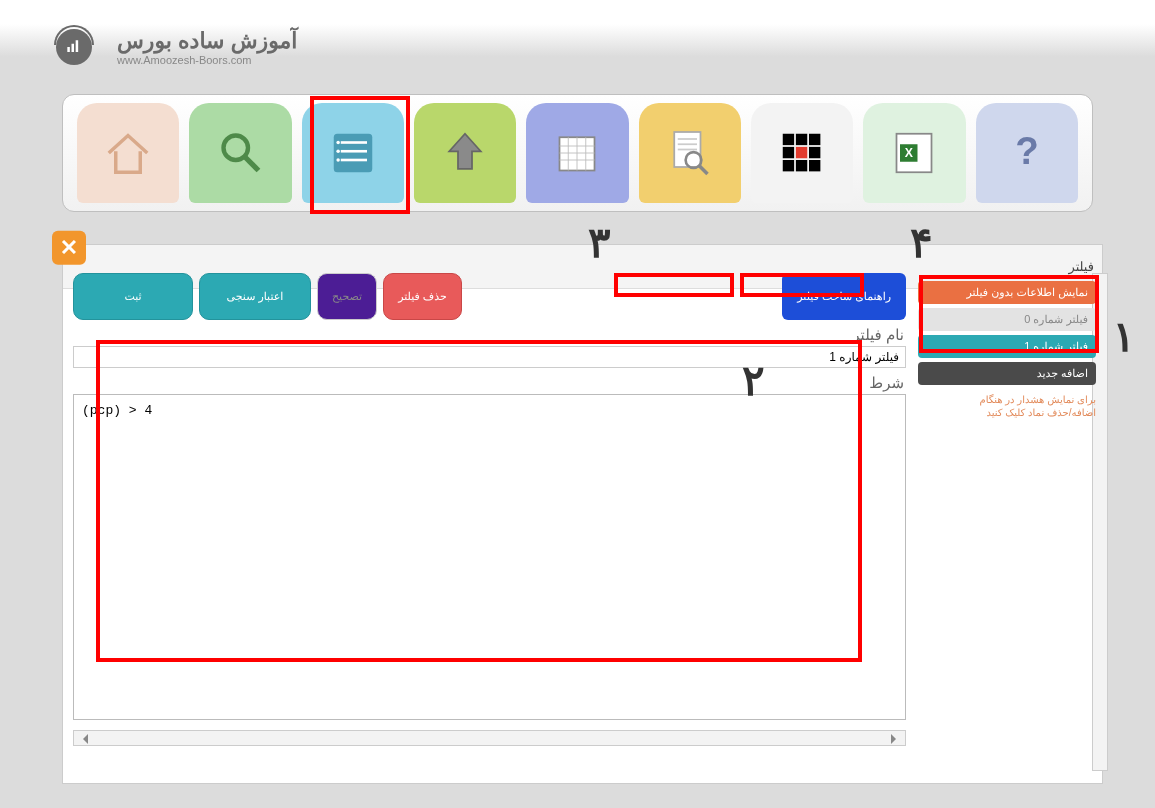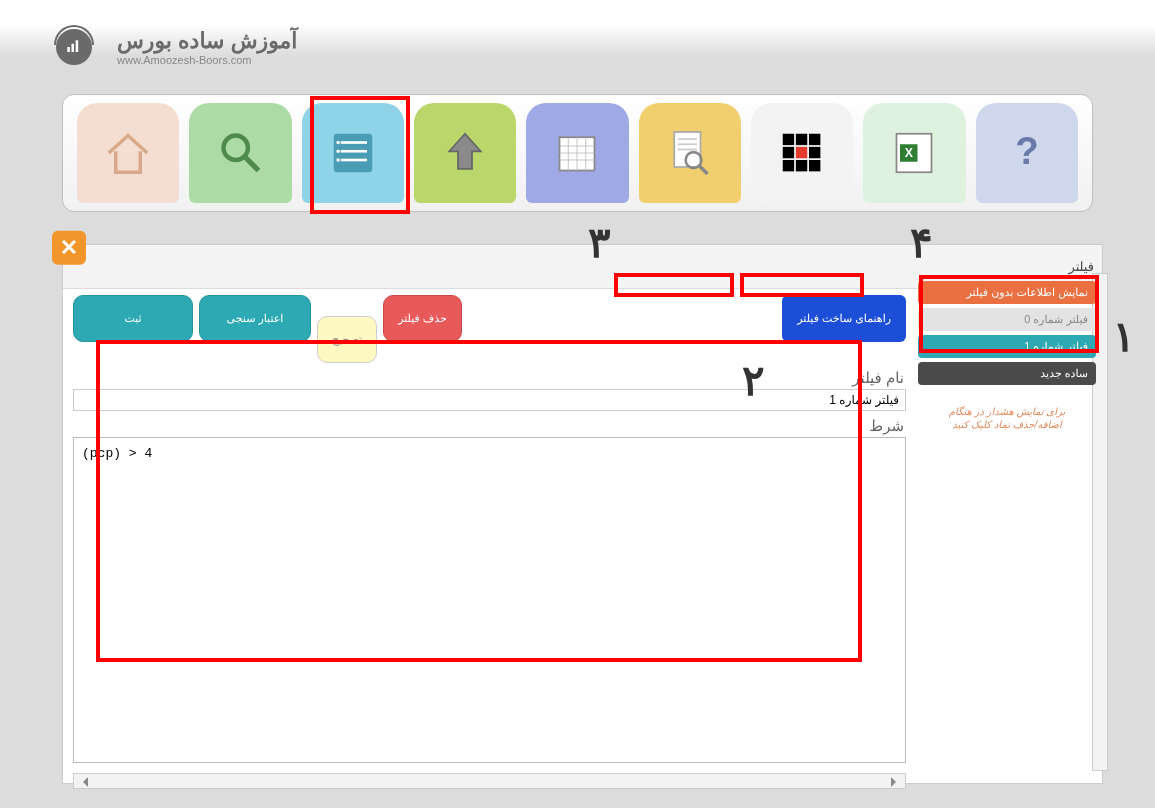--- a/index.html
+++ b/index.html
@@ -123,43 +123,43 @@
   text-align: right;
   margin-bottom: 4px;
   cursor: pointer;
   white-space: nowrap;
 }
 .pill-orange { background: #ea7042; color: #fff; }
 .pill-gray   { background: #e3e3e3; color: #888; }
 .pill-teal   { background: #2ca9b3; color: #fff; }
 .pill-dark   { background: #4a4a4a; color: #fff; }
 .hint {
-  font-size: 10px; color: #e28a5a; text-align: center;
-  line-height: 1.3; margin-top: 20px; font-style: italic;
+  font-size: 10px; color: #e28a5a; text-align: right;
+  line-height: 1.3; margin-top: 8px;
 }
 .main-area {
   position: absolute;
   top: 28px; right: 196px; left: 10px; bottom: 10px;
 }
 .btn-row {
   display: flex;
   flex-direction: row-reverse;
   gap: 6px;
   align-items: center;
 }
 .btn {
   font-size: 11px;
   padding: 16px 14px;
   border-radius: 10px;
   border: 1px solid transparent;
   cursor: pointer;
   white-space: nowrap;
 }
 .btn-teal  { background: #2ca9b3; color: #fff; border-color: #23939c; }
-.btn-gray  { background: #fef9c3; color: #888; border-color: #ccc; margin-top: 43px; }
+.btn-gray  { background: #4c1d95; color: #888; border-color: #ccc; }
 .btn-red   { background: #e85a5a; color: #fff; border-color: #c94747; }
 .btn-guide { background: #1d4ed8; color: #fff; border-radius: 6px; }
 .lbl { font-size: 15px; color: #666; text-align: right; margin: 6px 2px 2px; }
 .name-input {
   width: 100%;
   font-size: 12px;
   padding: 3px 6px;
   border: 1px solid #ccc;
   text-align: right;
   direction: rtl;
@@ -298,21 +298,21 @@
   <div class="filter-window">
     <div class="fw-title">فیلتر</div>
     <div class="close-btn">✕</div>
 
     <div class="scroll-v"></div>
 
     <div class="sidebar">
       <div class="pill pill-orange">نمایش اطلاعات بدون فیلتر</div>
       <div class="pill pill-gray">فیلتر شماره 0</div>
       <div class="pill pill-teal">فیلتر شماره 1</div>
-      <div class="pill pill-dark">ساده جدید</div>
+      <div class="pill pill-dark">اضافه جدید</div>
       <div class="hint">
         <div>برای نمایش هشدار در هنگام</div>
         <div>اضافه/حذف نماد کلیک کنید</div>
       </div>
     </div>
 
     <div class="main-area">
       <div class="btn-row">
         <button class="btn btn-teal" style="width:120px">ثبت</button>
         <button class="btn btn-teal" style="width:112px">اعتبار سنجی</button>

